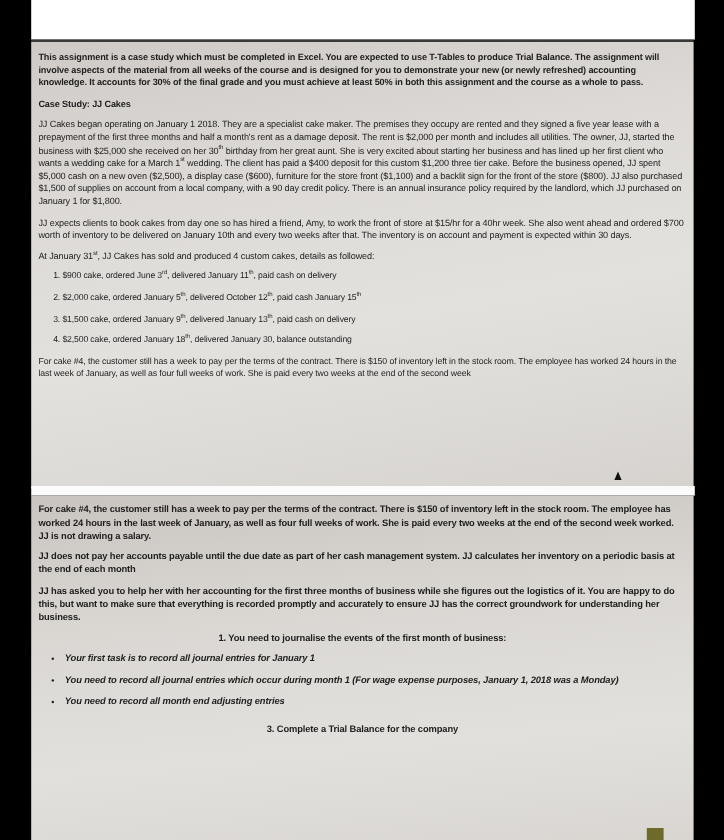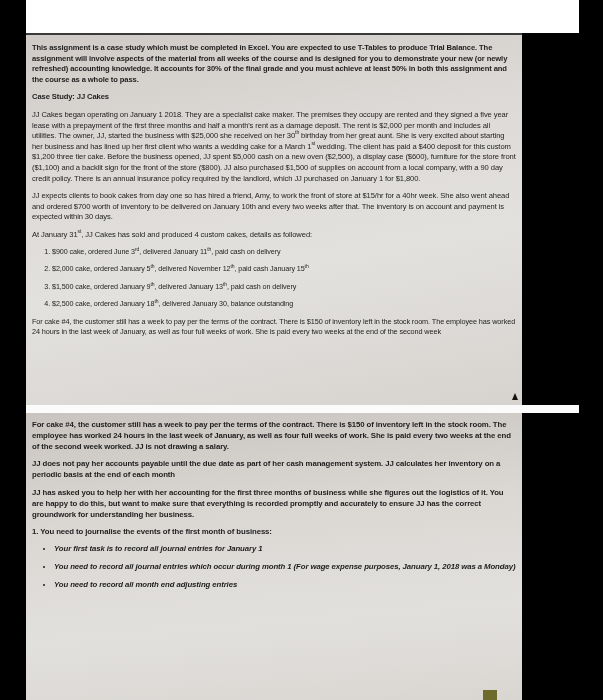--- a/index.html
+++ b/index.html
@@ -7,38 +7,38 @@
       width: 603px; height: 700px; overflow: hidden;
       background: #000; position: relative;
       font-family: "Liberation Sans", sans-serif;
       color: #1e1e1e;
     }
     .top-white {
       position: absolute; left: 26px; top: 0; width: 553px; height: 33px;
       background: #ffffff;
     }
     .photo {
-      position: absolute; left: 26px; width: 496px;
+      position: absolute; left: 26px; width: 552px;
       background: linear-gradient(170deg, #cfcac6 0%, #dcd9d6 30%, #e3e1de 60%, #d6d3cf 100%);
       overflow: hidden;
     }
     .photo-1 { top: 33px; height: 372px; border-top: 2px solid #3a3a3a; }
     .photo-2 { top: 413px; height: 287px; background: linear-gradient(175deg, #c9c4bf 0%, #dad7d3 35%, #e2e0dd 70%, #d9d6d2 100%); }
     .divider {
       position: absolute; left: 26px; top: 405px; width: 553px; height: 8px; background: #fbfbfb;
     }
     .doc { padding: 8px 6px 0 6px; font-size: 7.6px; line-height: 10.6px; letter-spacing: -0.1px; }
     .photo-2 .doc { padding-top: 7px; font-size: 7.8px; line-height: 10.8px; }
     p { margin: 0 0 7px 0; }
     .bold { font-weight: bold; }
     sup { font-size: 5px; line-height: 0; vertical-align: super; }
     ol.cakes { margin: 6px 0 5px 0; padding-left: 20px; }
     ol.cakes li { margin-bottom: 7px; font-size: 7.2px; }
     .tasks { margin: 0; }
-    .task { margin: 6px 0; }
+    .task { margin: 6px 16px; text-align: center; }
     ul.bullets { margin: 4px 0; padding-left: 22px; font-style: italic; }
     ul.bullets li { margin-bottom: 7px; }
     .cursor {
       position: absolute; left: 486px; top: 358px; width: 0; height: 0;
       border-left: 3px solid transparent; border-right: 3px solid transparent;
       border-bottom: 7px solid #111;
     }
     .corner-badge {
       position: absolute; right: 25px; bottom: 0; width: 14px; height: 10px; background: #6d6a2c;
     }
@@ -50,21 +50,21 @@
 
 <div class="photo photo-1">
   <div class="doc">
     <p class="bold">This assignment is a case study which must be completed in Excel. You are expected to use T-Tables to produce Trial Balance. The assignment will involve aspects of the material from all weeks of the course and is designed for you to demonstrate your new (or newly refreshed) accounting knowledge. It accounts for 30% of the final grade and you must achieve at least 50% in both this assignment and the course as a whole to pass.</p>
     <p class="bold">Case Study: JJ Cakes</p>
     <p><span>JJ Cakes began operating on January 1 2018. They are a specialist cake maker. The premises they occupy are rented and they signed a five year lease with a prepayment of the first three months and half a month's rent as a damage deposit. The rent is $2,000 per month and includes all utilities. The owner, JJ, started the business with $25,000 she received on her 30</span><sup>th</sup><span> birthday from her great aunt. She is very excited about starting her business and has lined up her first client who wants a wedding cake for a March 1</span><sup>st</sup><span> wedding. The client has paid a $400 deposit for this custom $1,200 three tier cake. Before the business opened, JJ spent $5,000 cash on a new oven ($2,500), a display case ($600), furniture for the store front ($1,100) and a backlit sign for the front of the store ($800). JJ also purchased $1,500 of supplies on account from a local company, with a 90 day credit policy. There is an annual insurance policy required by the landlord, which JJ purchased on January 1 for $1,800.</span></p>
     <p>JJ expects clients to book cakes from day one so has hired a friend, Amy, to work the front of store at $15/hr for a 40hr week. She also went ahead and ordered $700 worth of inventory to be delivered on January 10th and every two weeks after that. The inventory is on account and payment is expected within 30 days.</p>
     <p style="margin-bottom:2px;"><span>At January 31</span><sup>st</sup><span>, JJ Cakes has sold and produced 4 custom cakes, details as followed:</span></p>
     <ol class="cakes">
       <li><span>$900 cake, ordered June 3</span><sup>rd</sup><span>, delivered January 11</span><sup>th</sup><span>, paid cash on delivery</span></li>
-      <li><span>$2,000 cake, ordered January 5</span><sup>th</sup><span>, delivered November 12</span><sup>th</sup><span>, paid cash January 15</span><sup>th</sup></li>
+      <li><span>$2,000 cake, ordered January 5</span><sup>th</sup><span>, delivered October 12</span><sup>th</sup><span>, paid cash January 15</span><sup>th</sup></li>
       <li><span>$1,500 cake, ordered January 9</span><sup>th</sup><span>, delivered January 13</span><sup>th</sup><span>, paid cash on delivery</span></li>
       <li><span>$2,500 cake, ordered January 18</span><sup>th</sup><span>, delivered January 30, balance outstanding</span></li>
     </ol>
     <p style="font-size:7.3px;">For cake #4, the customer still has a week to pay per the terms of the contract. There is $150 of inventory left in the stock room. The employee has worked 24 hours in the last week of January, as well as four full weeks of work. She is paid every two weeks at the end of the second week</p>
   </div>
   <div class="cursor"></div>
 </div>
 
 <div class="divider"></div>
 
@@ -73,16 +73,17 @@
     <p class="bold">For cake #4, the customer still has a week to pay per the terms of the contract. There is $150 of inventory left in the stock room. The employee has worked 24 hours in the last week of January, as well as four full weeks of work. She is paid every two weeks at the end of the second week worked. JJ is not drawing a salary.</p>
     <p class="bold">JJ does not pay her accounts payable until the due date as part of her cash management system. JJ calculates her inventory on a periodic basis at the end of each month</p>
     <p class="bold">JJ has asked you to help her with her accounting for the first three months of business while she figures out the logistics of it. You are happy to do this, but want to make sure that everything is recorded promptly and accurately to ensure JJ has the correct groundwork for understanding her business.</p>
     <div class="tasks">
       <div class="task bold">1. You need to journalise the events of the first month of business:</div>
       <ul class="bullets">
         <li class="bold">Your first task is to record all journal entries for January 1</li>
         <li class="bold">You need to record all journal entries which occur during month 1 (For wage expense purposes, January 1, 2018 was a Monday)</li>
         <li class="bold">You need to record all month end adjusting entries</li>
       </ul>
+      <div class="task bold" style="margin-top:12px;">3. Complete a Trial Balance for the company</div>
     </div>
   </div>
   <div class="corner-badge"></div>
 </div>
 
 </body></html>

